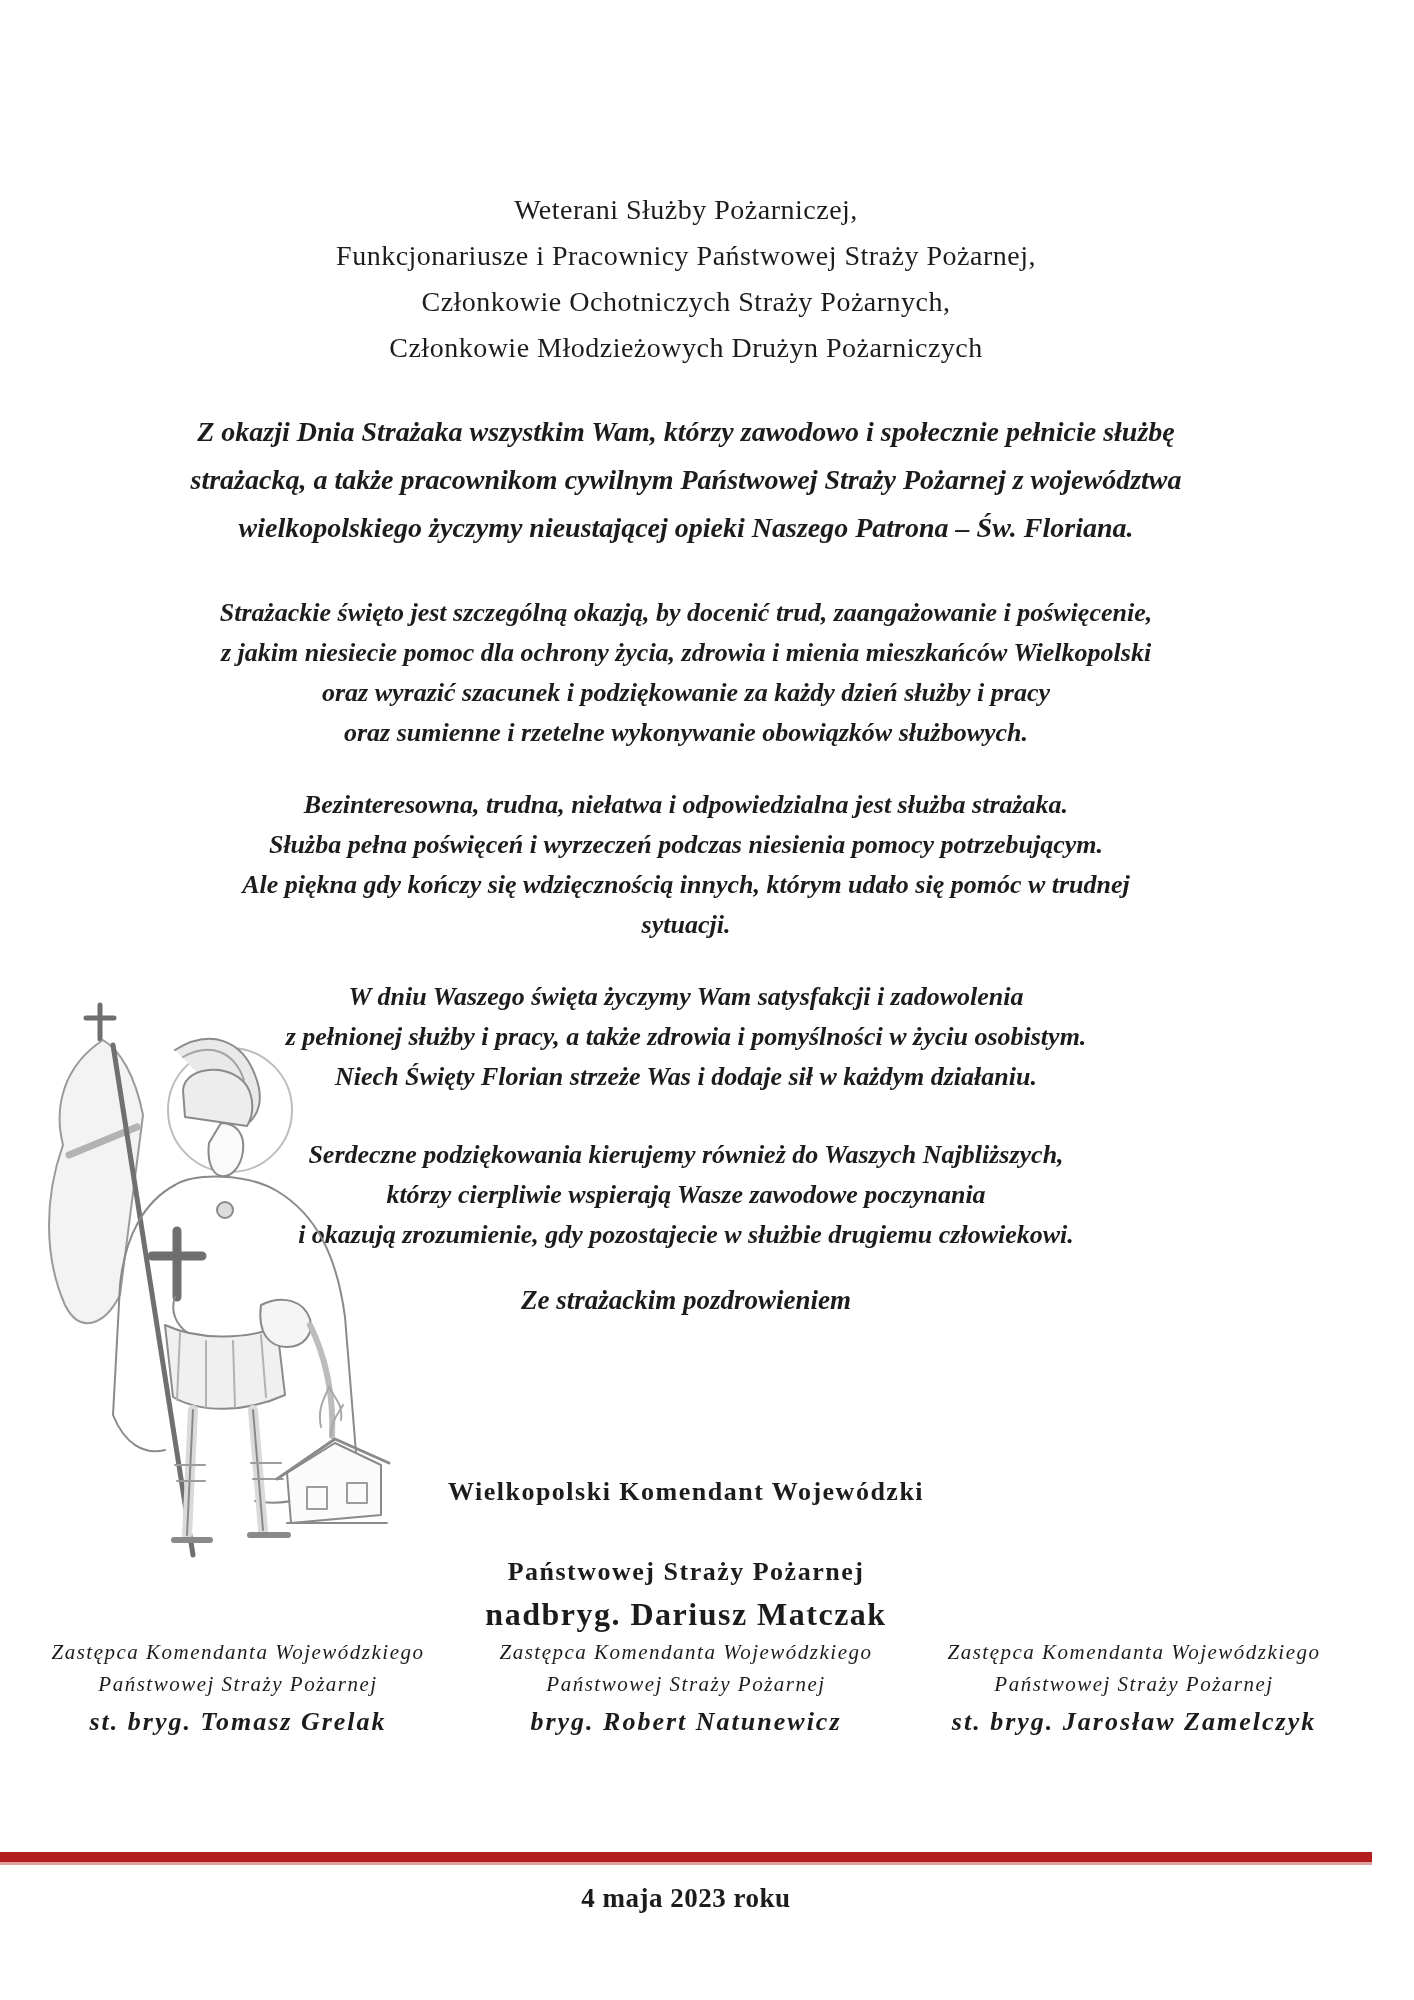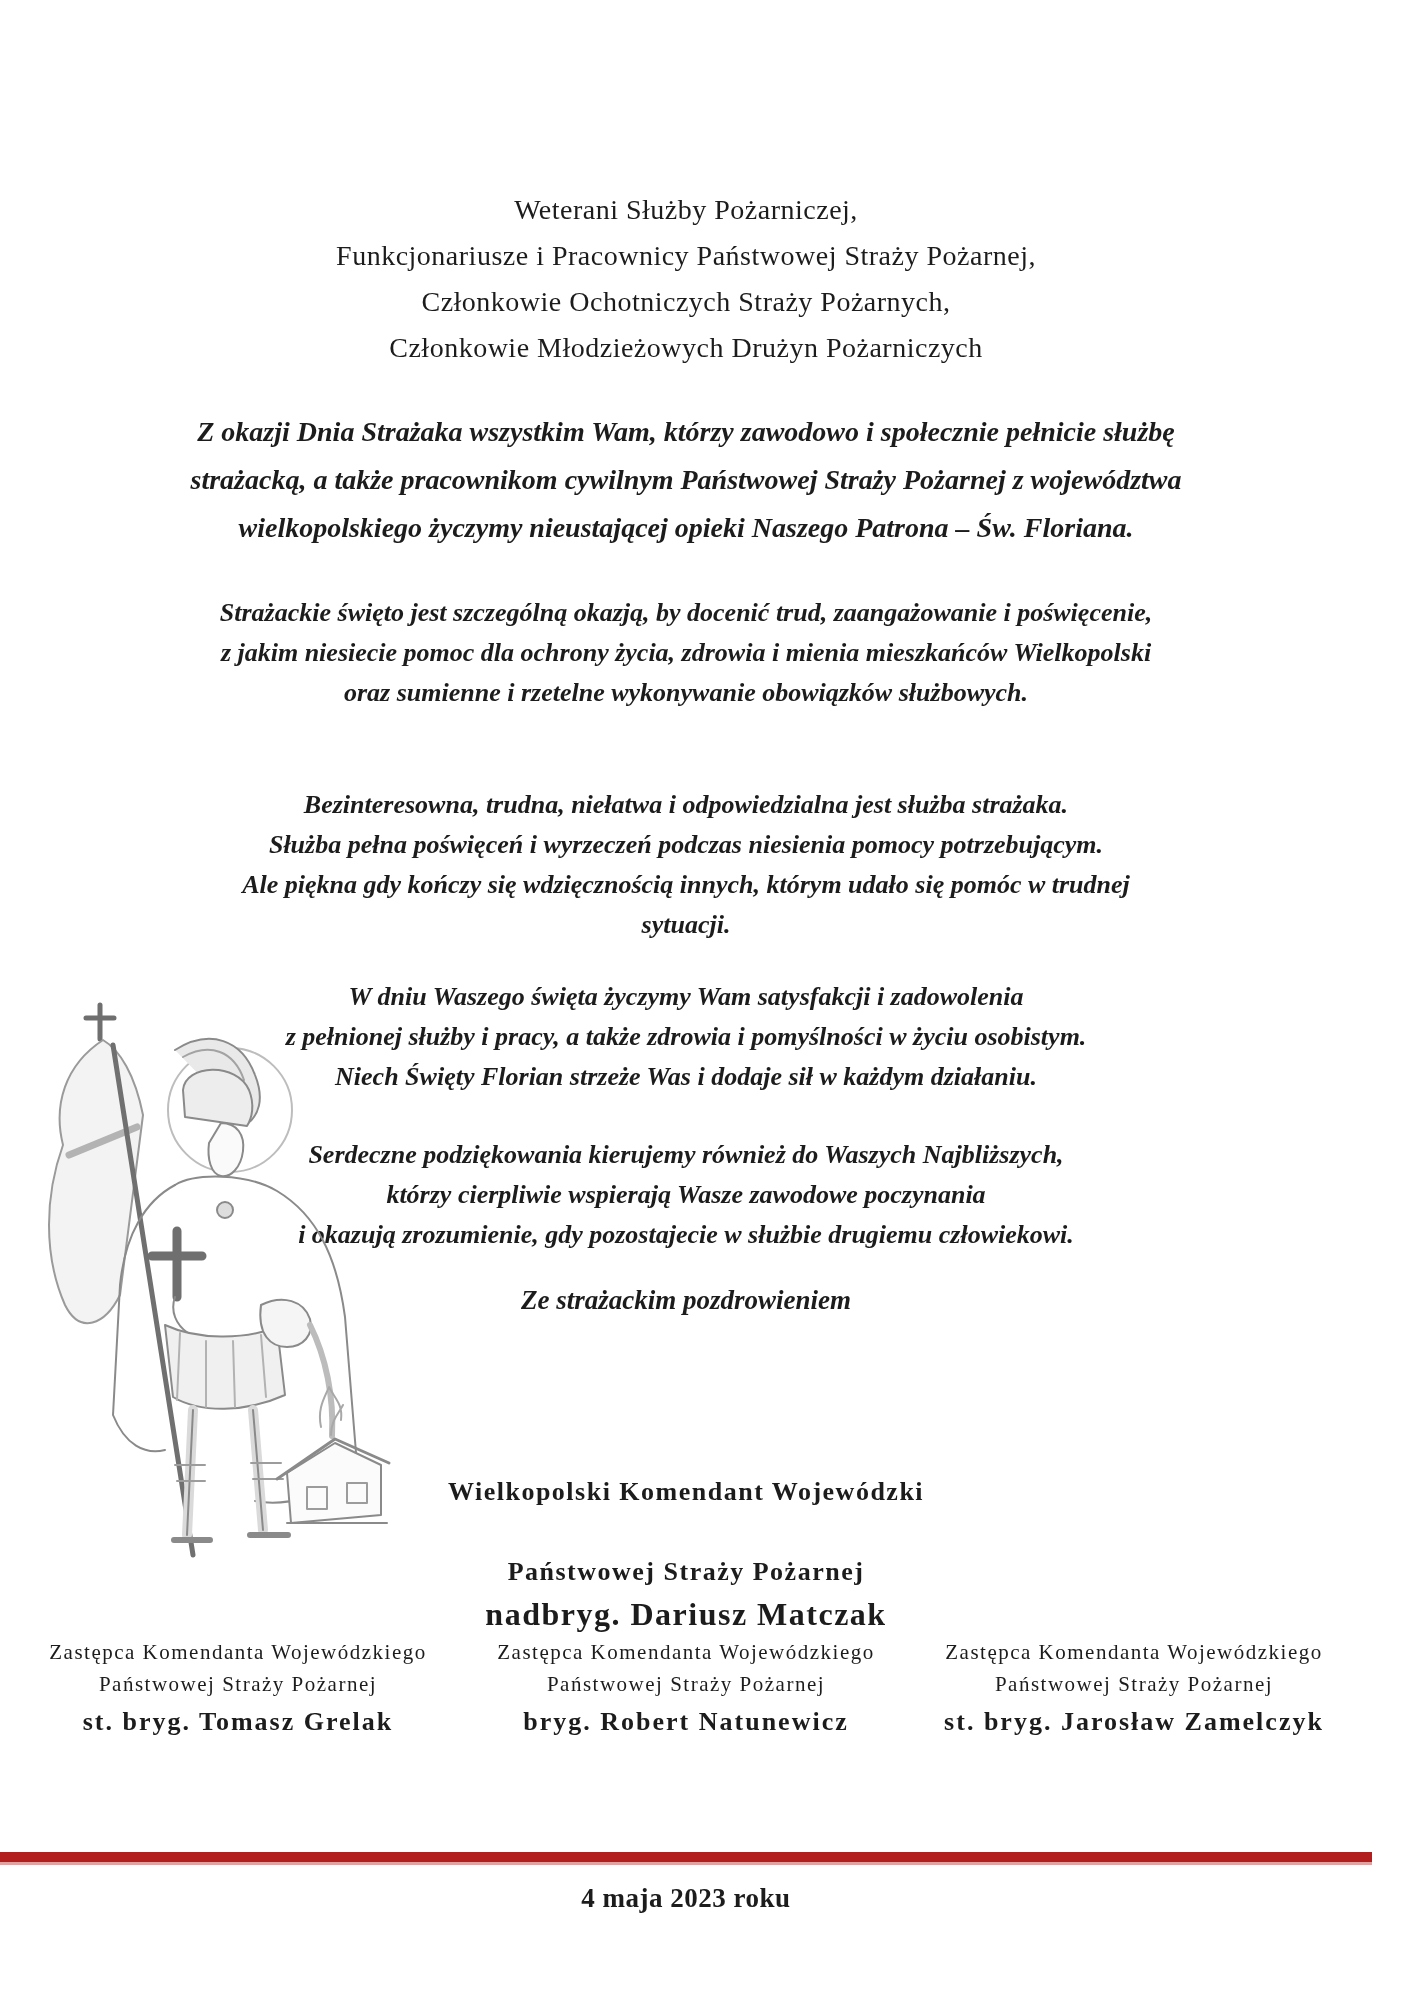--- a/index.html
+++ b/index.html
@@ -22,21 +22,21 @@
 
   .closing-line { font-style:italic; font-weight:bold; font-size:27px; line-height:40px; }
 
   .sig-title { font-weight:bold; font-size:26px; line-height:36px; letter-spacing:1.5px;margin-top:44px; }
   .sig-name  { font-weight:bold; font-size:32px; line-height:44px; letter-spacing:1.5px; margin-top:2px; }
 
   .deputies {
     display:flex; flex-direction:row; align-items:flex-start;
     padding:0 18px; gap:8px;
   }
-  .deputy { flex:1 1 0; text-align:center; min-width:0; }
+  .deputy { flex:1 1 0; text-align:center; min-width:0;font-style:italic; }
   .dep-title { font-size:21px; line-height:32px; letter-spacing:1.5px; }
   .dep-name  { font-weight:bold; font-size:26px; line-height:40px; letter-spacing:2px; margin-top:2px; white-space:nowrap; }
 
   .red-bar {
     position:absolute; left:0; right:0; top:1852px; height:10px;
     background:#b21d1d; border-bottom:3px solid #dfa3a3;
   }
   .footer-date { font-weight:bold; font-size:27px; line-height:32px; letter-spacing:0.5px; }
 
   .florian { position:absolute; left:25px; top:995px; width:370px; height:590px; }
@@ -55,20 +55,21 @@
 
   <div class="abs center para para-lg" style="top:408px;">
     <div class="pline">Z okazji Dnia Strażaka wszystkim Wam, którzy zawodowo i społecznie pełnicie służbę</div>
     <div class="pline">strażacką, a także pracownikom cywilnym Państwowej Straży Pożarnej z województwa</div>
     <div class="pline">wielkopolskiego życzymy nieustającej opieki Naszego Patrona – Św. Floriana.</div>
   </div>
 
   <div class="abs center para para-md" style="top:593px;">
     <div class="pline">Strażackie święto jest szczególną okazją, by docenić trud, zaangażowanie i poświęcenie,</div>
     <div class="pline">z jakim niesiecie pomoc dla ochrony życia, zdrowia i mienia mieszkańców Wielkopolski</div>
+    <div class="pline">oraz wyrazić szacunek i podziękowanie za każdy dzień służby i pracy</div>
     <div class="pline">oraz sumienne i rzetelne wykonywanie obowiązków służbowych.</div>
   </div>
 
   <div class="abs center para para-md" style="top:785px;">
     <div class="pline">Bezinteresowna, trudna, niełatwa i odpowiedzialna jest służba strażaka.</div>
     <div class="pline">Służba pełna poświęceń i wyrzeczeń podczas niesienia pomocy potrzebującym.</div>
     <div class="pline">Ale piękna gdy kończy się wdzięcznością innych, którym udało się pomóc w trudnej</div>
     <div class="pline">sytuacji.</div>
   </div>
 

